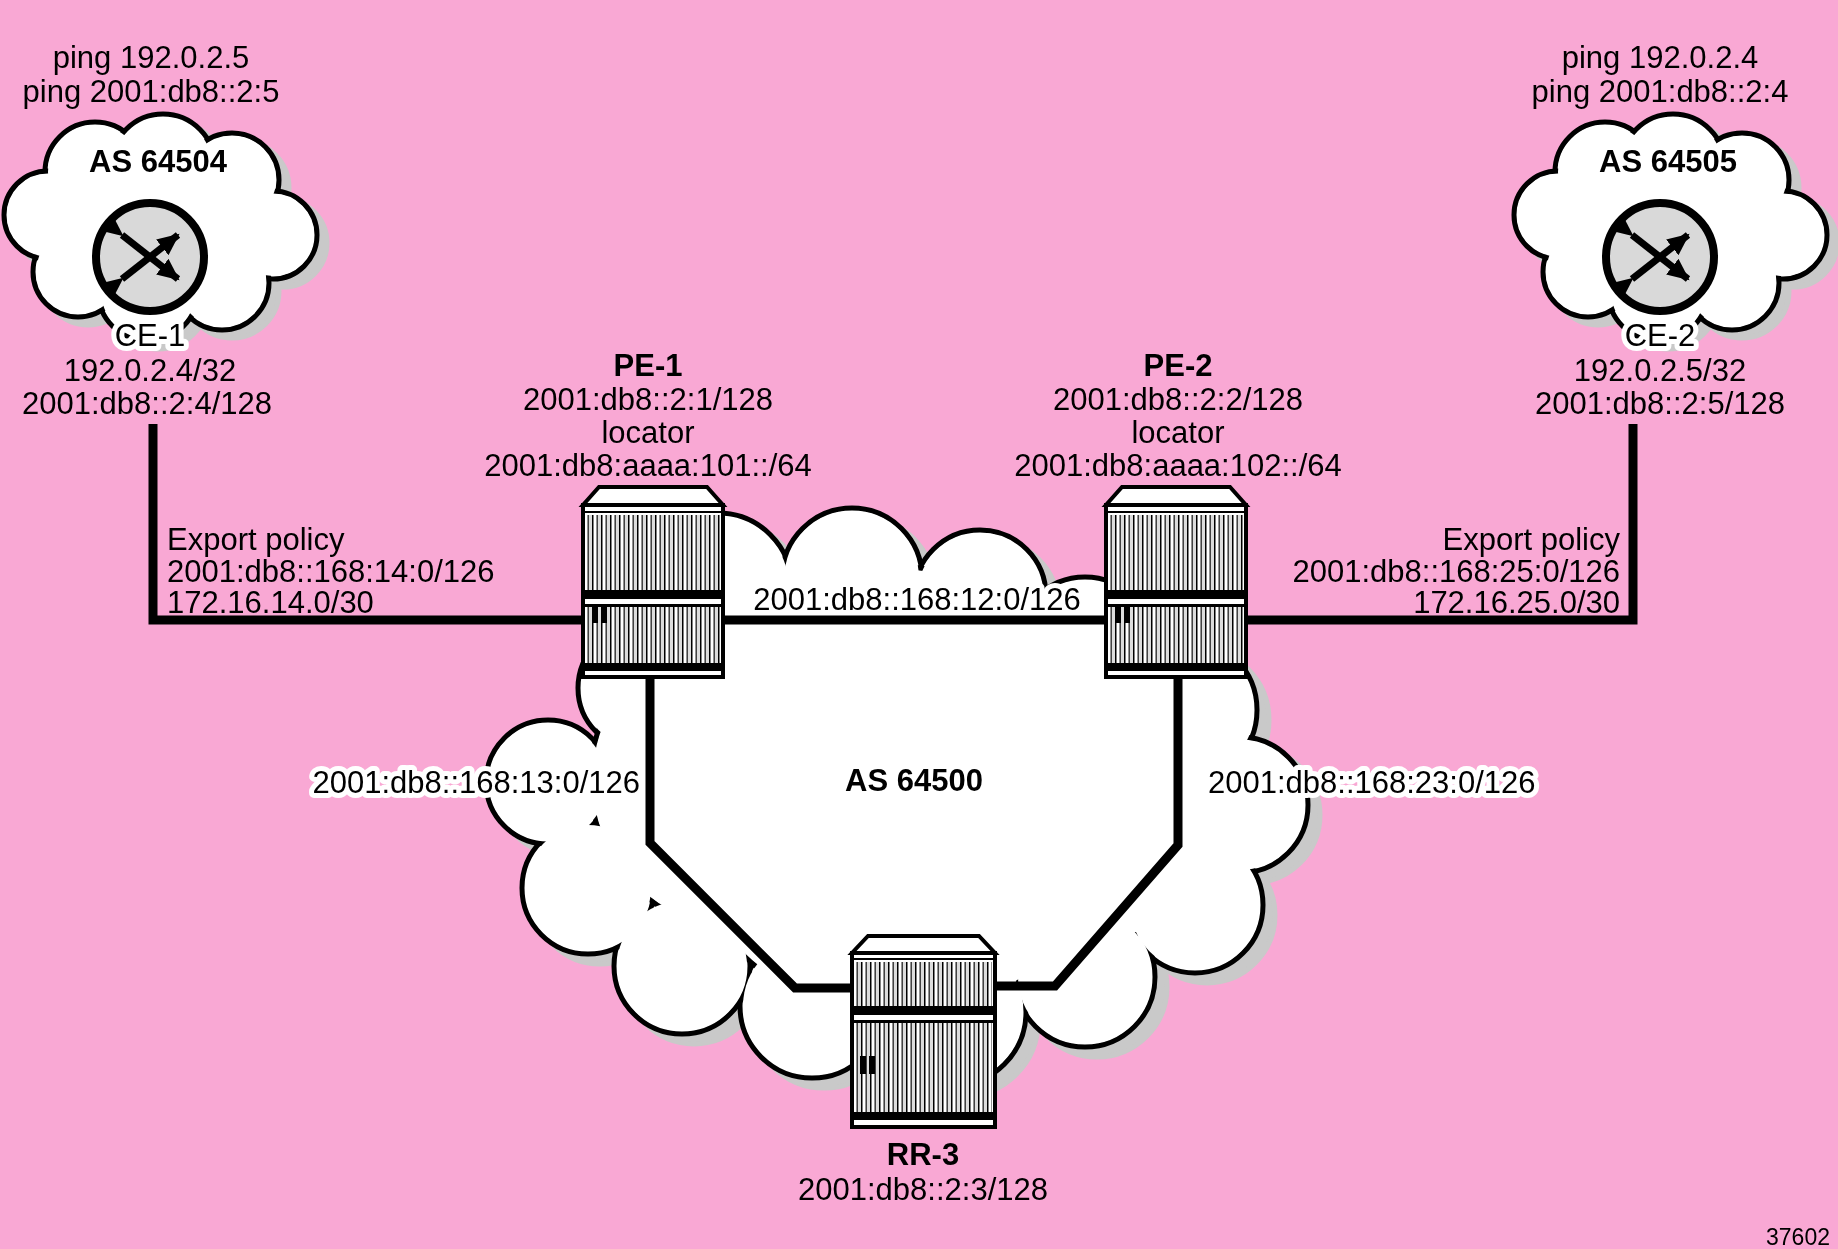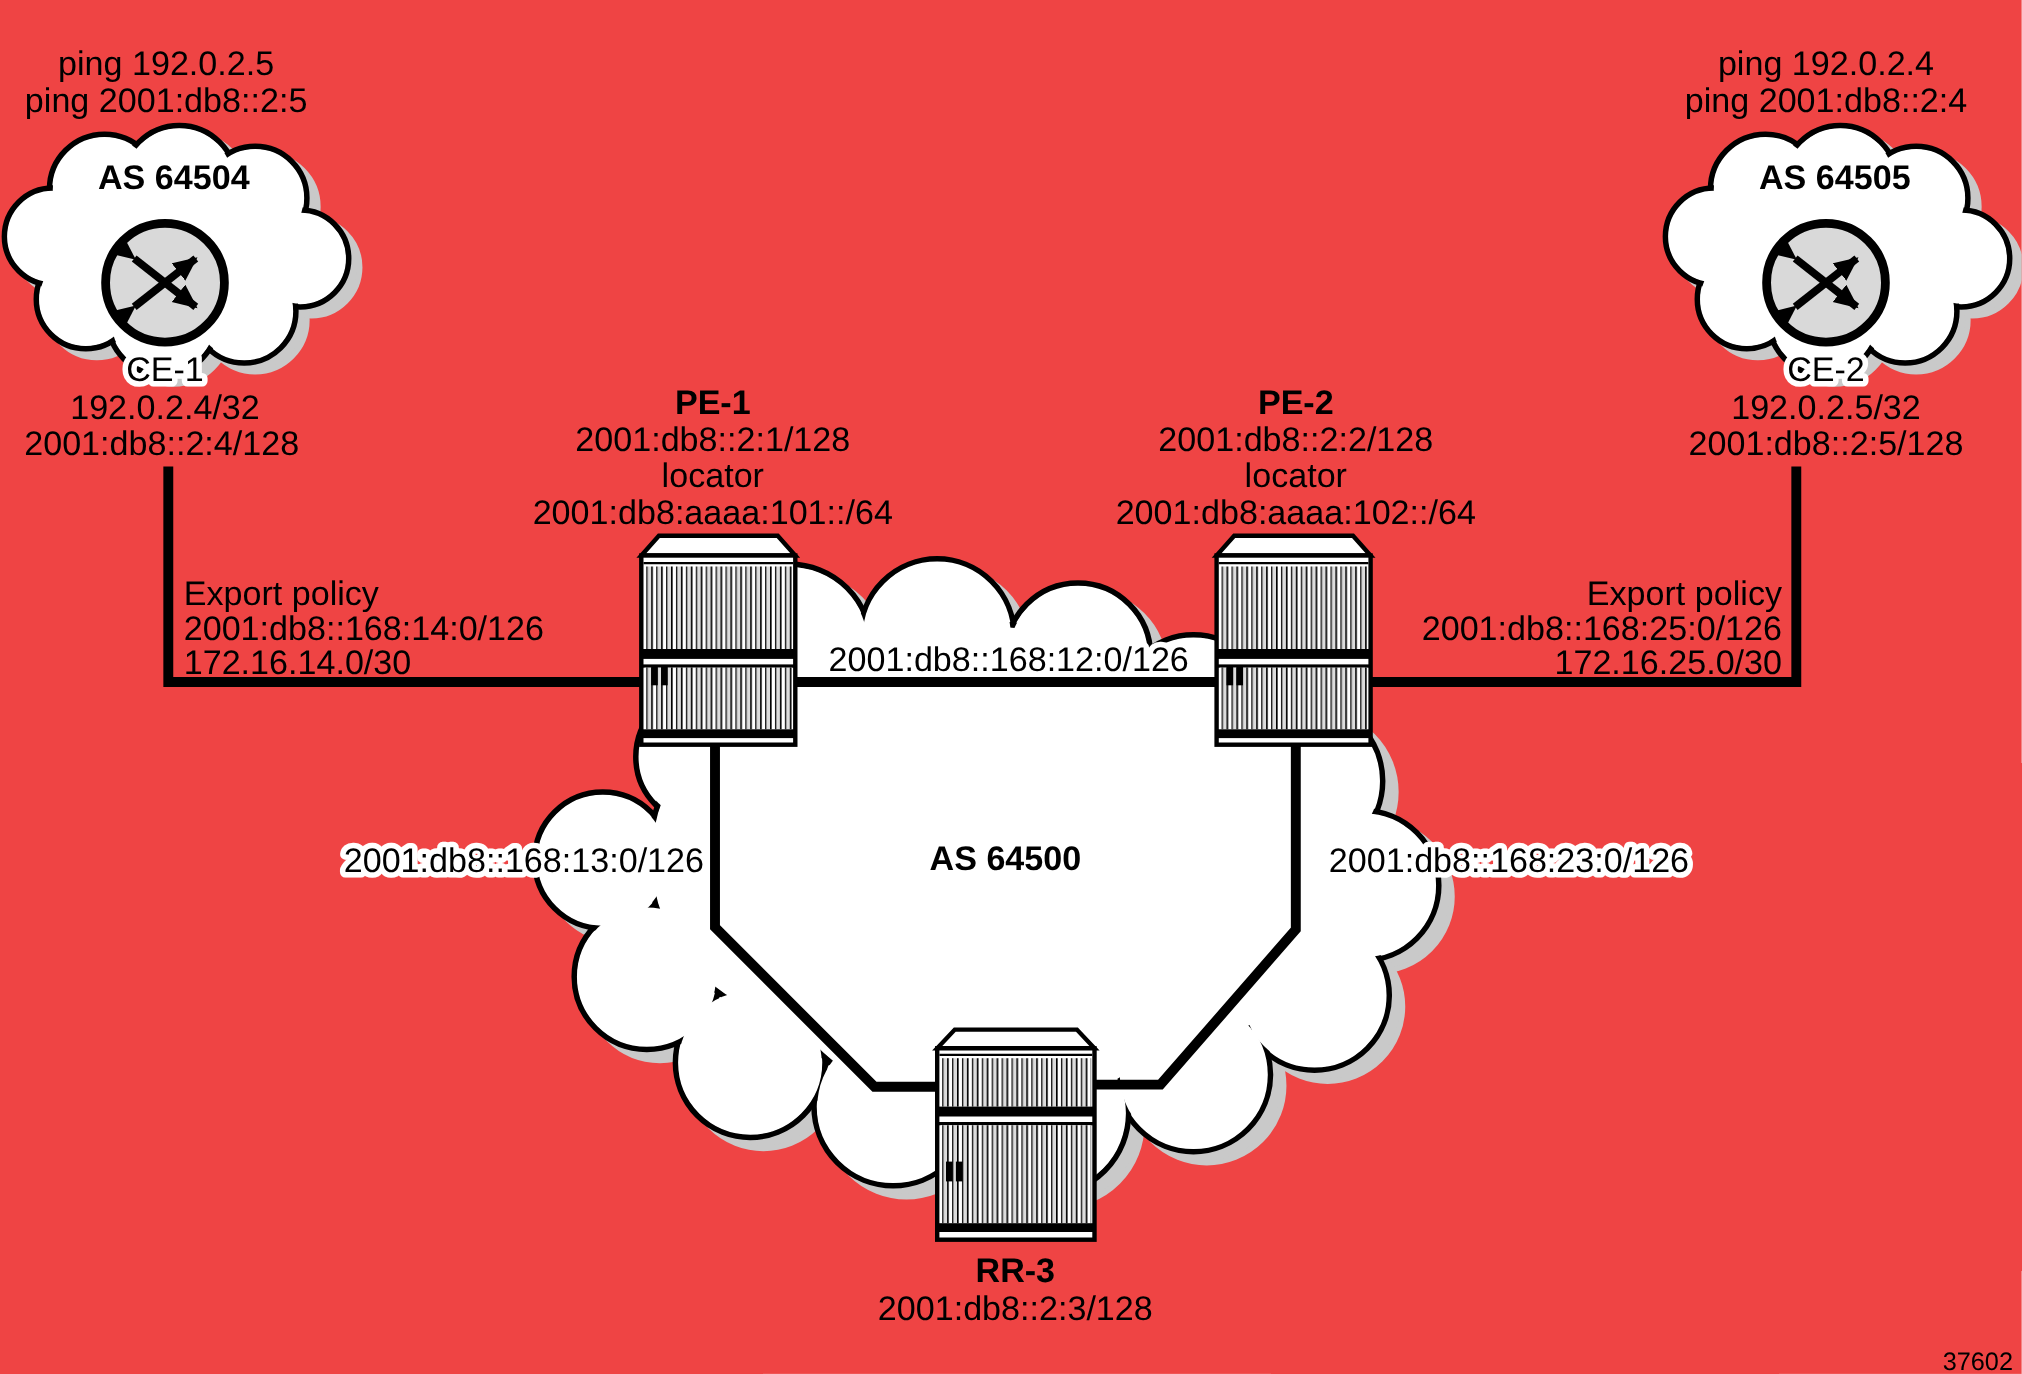--- a/index.html
+++ b/index.html
@@ -1,16 +1,16 @@
 <!DOCTYPE html>
 <html><head>
 <meta charset="utf-8">
 <style>
   html,body{margin:0;padding:0;background:#fff;}
-  .stage{position:relative;width:1838px;height:1249px;background:#ef4444;overflow:hidden;}
+  .stage{position:relative;width:1838px;height:1249px;background:#f9a8d4;overflow:hidden;}
   svg{display:block;}
   text{font-family:"Liberation Sans","DejaVu Sans",sans-serif;font-size:31px;fill:#000;}
   .b{font-weight:bold;}
   .fig{font-size:23px;}
   .halo{paint-order:stroke;stroke:#fff;stroke-width:10px;stroke-linejoin:round;}
 </style>
 </head>
 <body>
 
 <div class="stage">

